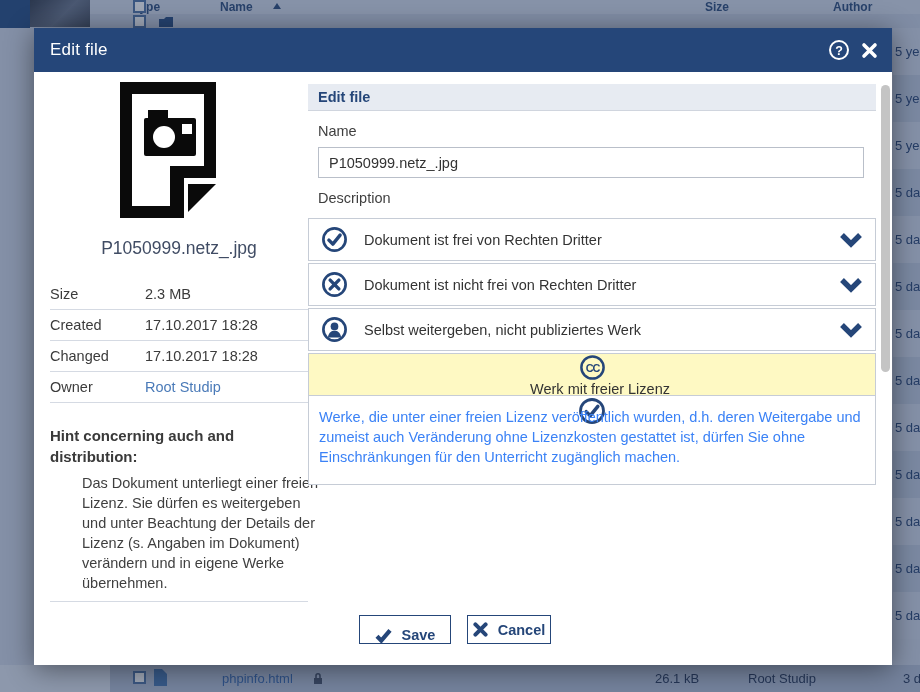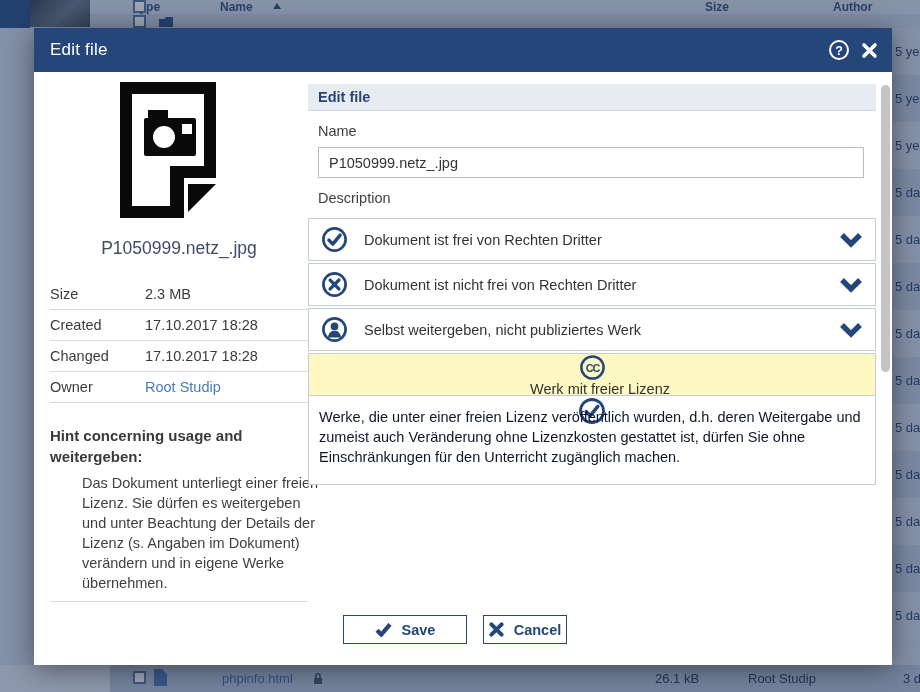--- a/index.html
+++ b/index.html
@@ -61,29 +61,29 @@
                 padding:0 10px; font-size:14.5px; color:#333; font-family:inherit; background:#fff; }
   .desc-textarea { display:block; width:100%; height:84px; margin-top:8px; border:1px solid #b9bfc9;
                    padding:7px 10px; font-size:14.5px; color:#333; font-family:inherit; resize:vertical; }
   .desc-textarea::placeholder { color:#9aa1ab; }
   .accordion { margin-top:12px; }
   .acc-row { display:flex; align-items:center; height:43px; border:1px solid #c6ccd6; background:#fff;
              padding:0 12px; margin-bottom:2px; cursor:pointer; }
   .acc-row .acc-label { flex:1; margin-left:16px; font-size:14.5px; color:#333; }
   .acc-row.selected { background:#fef9c3; margin-bottom:0;flex-direction:column; }
   .acc-content { border:1px solid #c6ccd6; border-top:none; background:#fff;
-                 padding:11px 12px 17px 10px; font-size:14.5px; line-height:20px; color:#0f172a; }
+                 padding:11px 12px 17px 10px; font-size:14.5px; line-height:20px; color:#3b82f6; }
   .acc-icon { display:flex; align-items:center; }
 
   
   .footer { position:absolute; left:0; right:16px; top:543px; display:flex; justify-content:center; gap:16px; }
   .btn { display:flex; align-items:center; justify-content:center; gap:10px; height:29px;
          border:1px solid #254679; background:#fff; color:#254679; font-weight:bold;
          font-size:14.5px; font-family:inherit; cursor:pointer; }
-  .btn-save { width:124px; }
+  .btn-save { width:92px;align-items:flex-end; }
   .btn-cancel { width:84px; }
 
   .scroll-thumb { position:absolute; right:2px; top:13px; width:9px; height:287px;
                   background:#c4c4c4; border-radius:5px; cursor:grab; }
 </style>
 </head>
 <body>
 
 <div class="screen">
 
@@ -184,21 +184,21 @@
           <div class="meta-row">
             <span class="m-label">Changed</span>
             <span class="m-value">17.10.2017 18:28</span>
           </div>
           <div class="meta-row">
             <span class="m-label">Owner</span>
             <span class="m-value link">Root Studip</span>
           </div>
         </div>
 
-        <div class="hint-heading">Hint concerning usage and weitergeben:</div>
+        <div class="hint-heading">Hint concerning auch and distribution:</div>
         <div class="hint-body">Das Dokument unterliegt einer freien Lizenz. Sie dürfen es weitergeben und unter Beachtung der Details der Lizenz (s. Angaben im Dokument) verändern und in eigene Werke übernehmen.</div>
       </div>
 
       <div class="right-panel">
         <div class="section-header">Edit file</div>
 
         <div class="form-area">
           <div class="field-label">Name</div>
           <input class="name-input" type="text" value="P1050999.netz_.jpg" style="">
 

